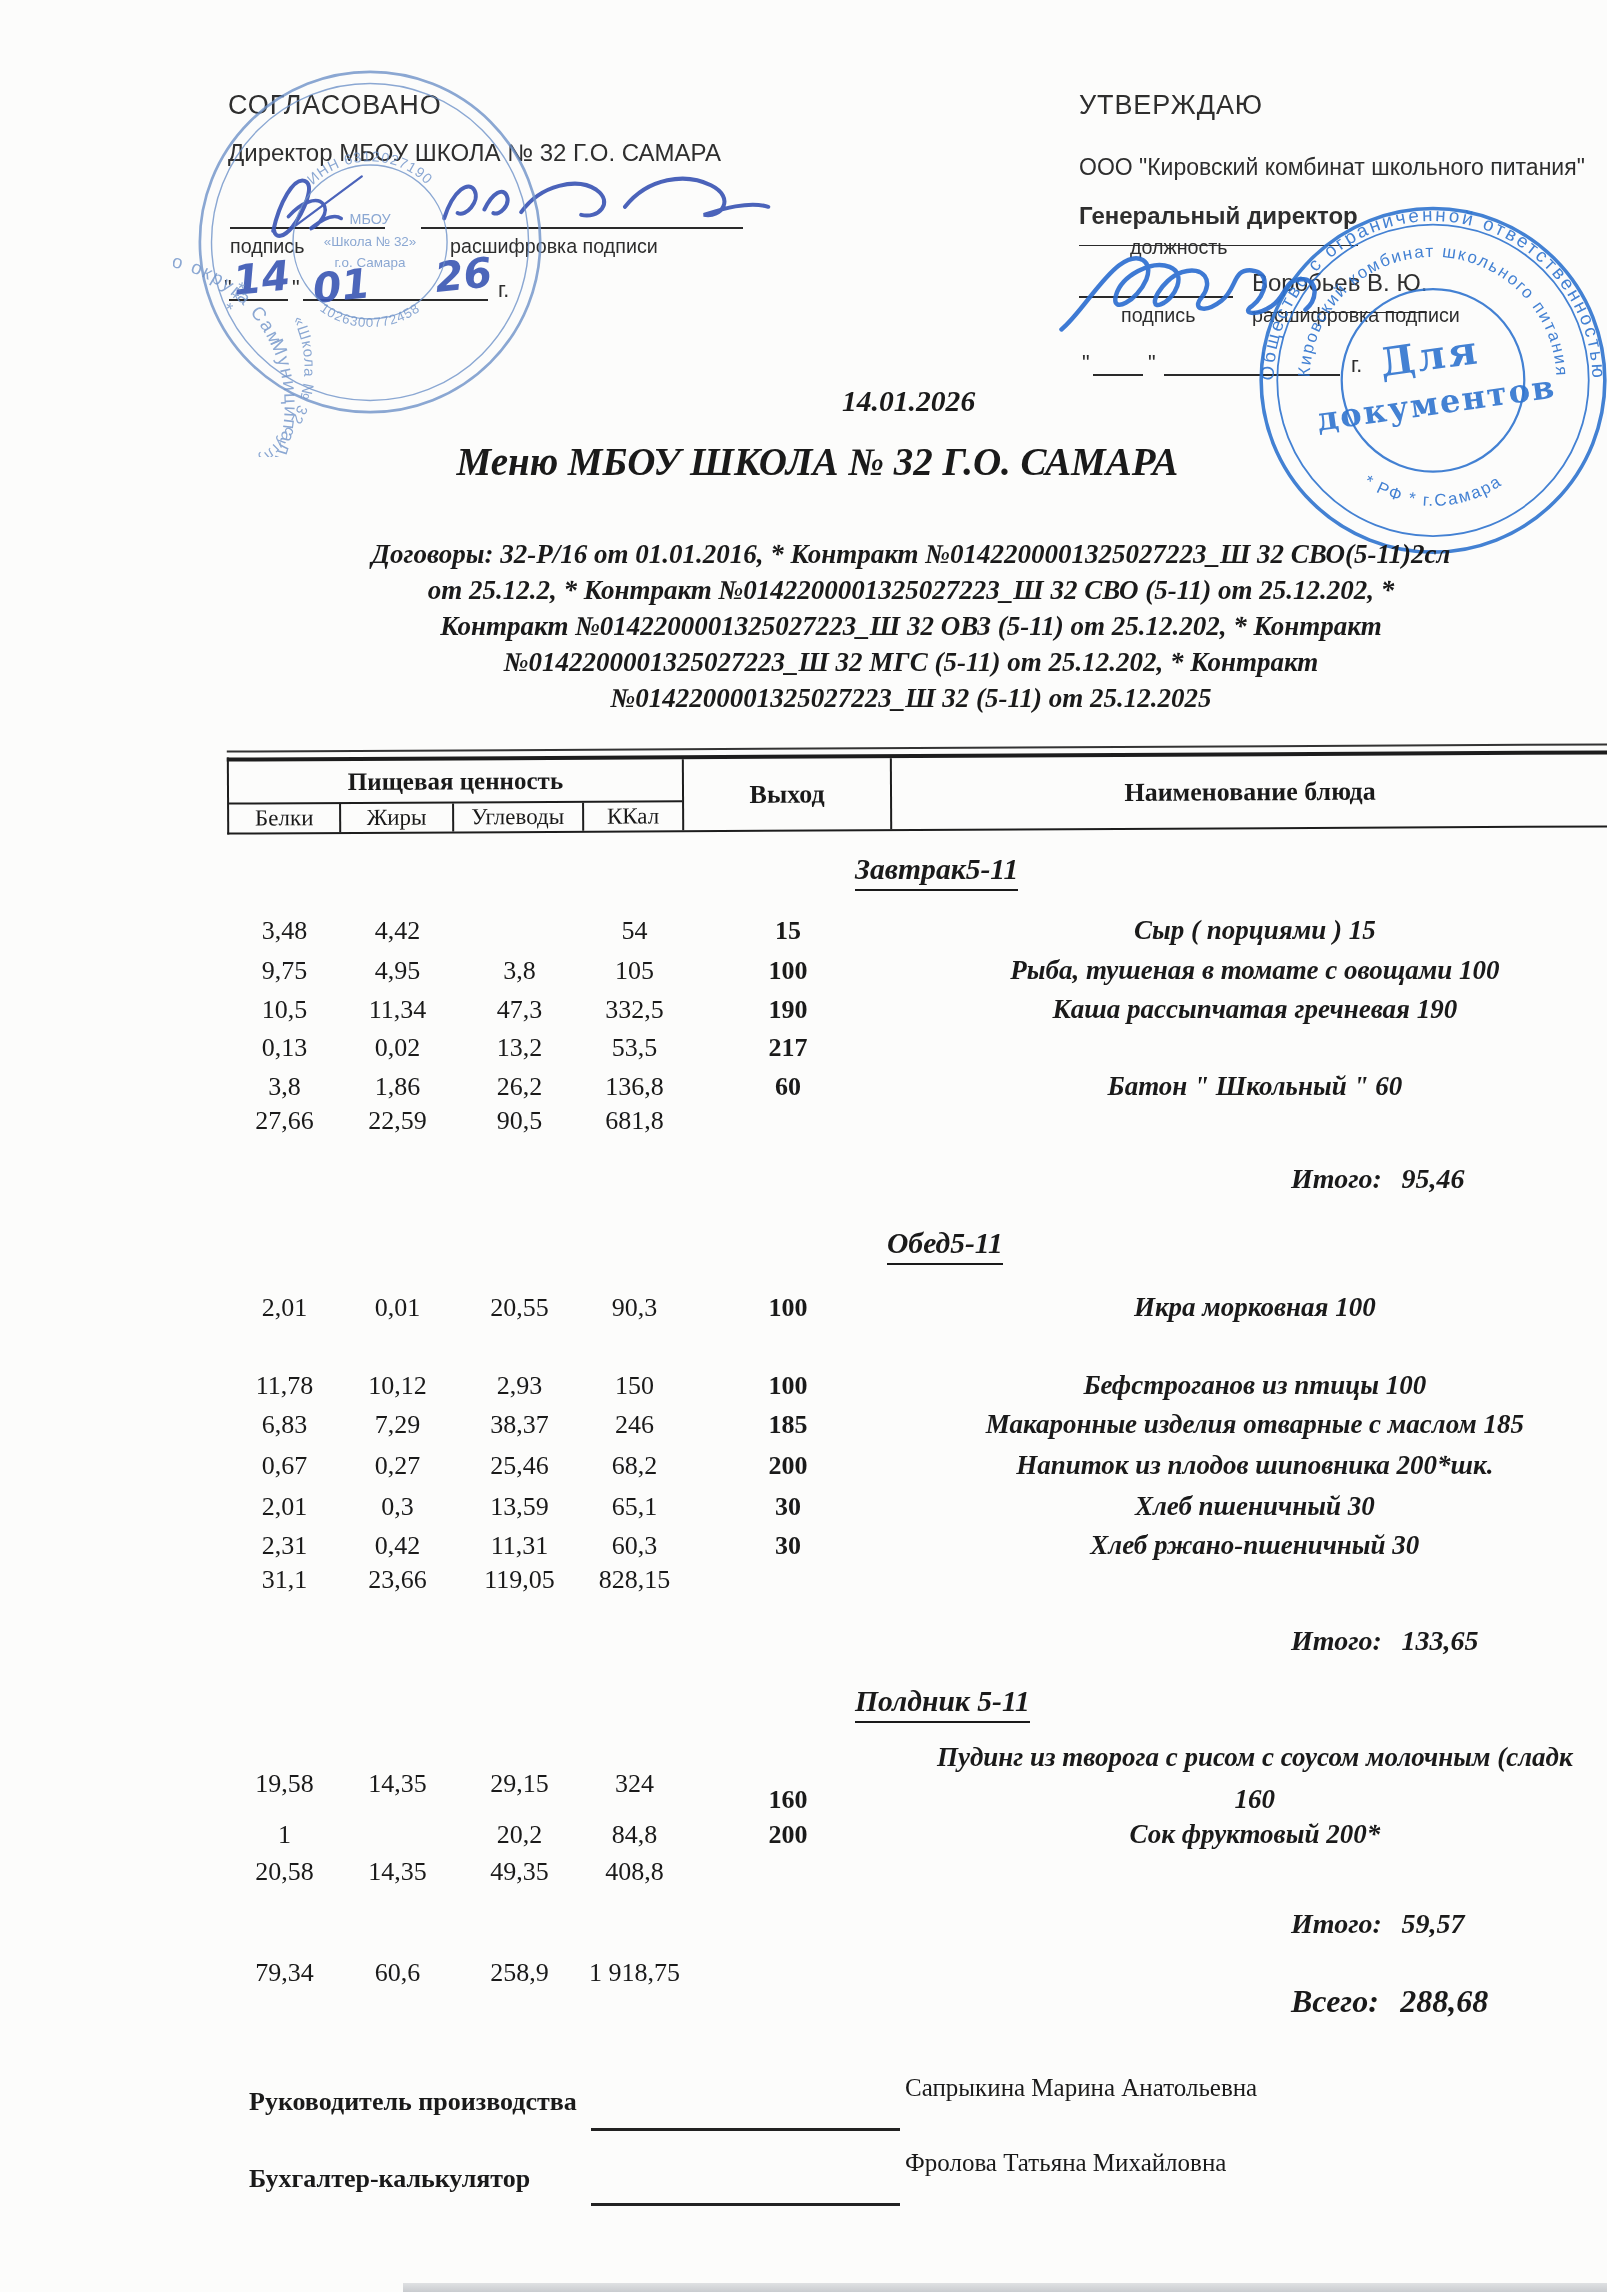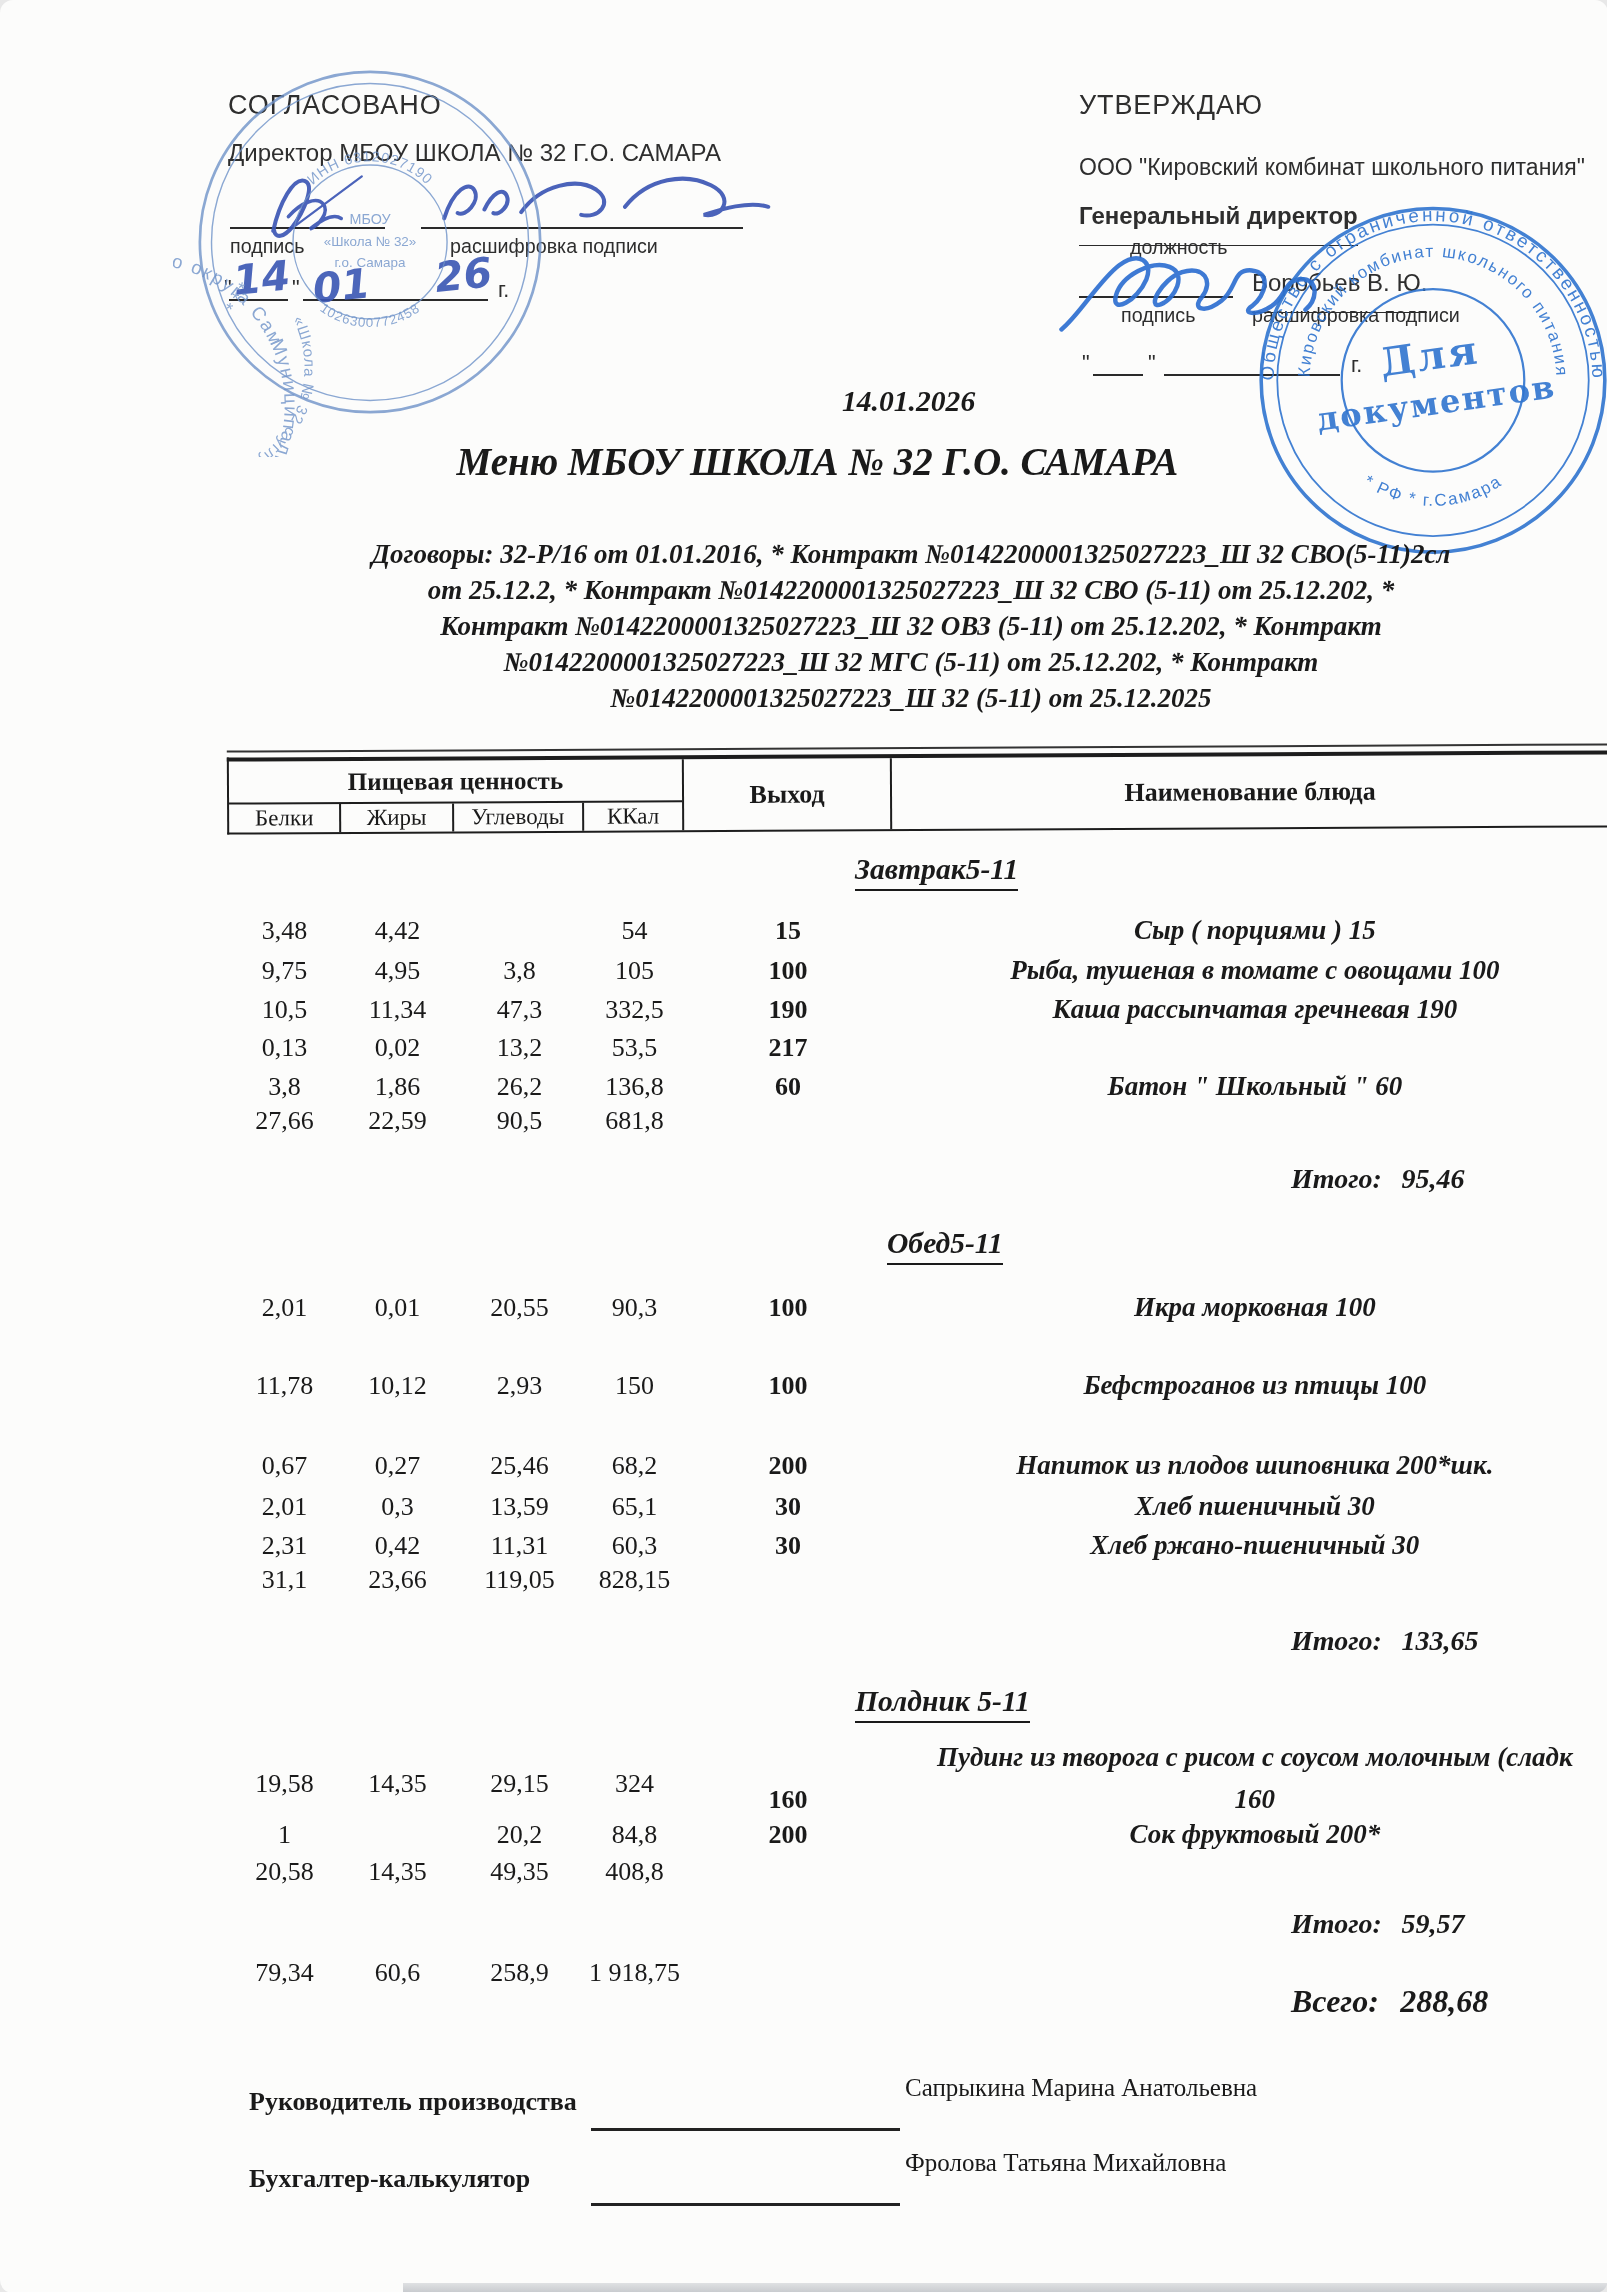--- a/index.html
+++ b/index.html
@@ -1,17 +1,17 @@
 <!DOCTYPE html>
 <html style="font-size:14.3px"><head>
 <meta charset="utf-8">
 <style>
   html,body{margin:0;padding:0;background:#e8e8e8;}
   .page{position:relative;width:1608px;height:2293px;background:#fcfcfb;overflow:hidden;
-        font-family:"Liberation Serif",serif;color:#1a1a1a;border-radius:13px;}
+        font-family:"Liberation Serif",serif;color:#1a1a1a;}
   .abs{position:absolute;}
   .sans{font-family:"Liberation Sans",sans-serif;color:#2e2e2e;}
   .ul2{border-bottom:1.8px solid #2a2a2a;padding-bottom:15px;}
   .hline{position:absolute;height:1.8px;background:#2a2a2a;}
   .hline3{position:absolute;height:2.7px;background:#222;}
   .hand{position:absolute;font:italic 700 41px "DejaVu Sans",sans-serif;color:#3a56b4;transform:rotate(-6deg);opacity:.9;}
   .quote{position:absolute;font:21.5px "Liberation Sans",sans-serif;color:#2e2e2e;}
   
   .ht-wrap{position:absolute;left:227px;top:747px;width:1381px;transform:rotate(-0.3deg);}
   .ht-topline{height:1.8px;background:#333;width:1381px;margin-bottom:5.4px;}
@@ -237,20 +237,28 @@
     <span class="dish">Икра морковная   100</span>
   </div>
   <div class="trow" style="top:1370px">
     <span class="n">11,78</span>
     <span class="n">10,12</span>
     <span class="n">2,93</span>
     <span class="n">150</span>
     <span class="out">100</span>
     <span class="dish">Бефстроганов из птицы 100</span>
   </div>
+  <div class="trow" style="top:1409px">
+    <span class="n">6,83</span>
+    <span class="n">7,29</span>
+    <span class="n">38,37</span>
+    <span class="n">246</span>
+    <span class="out">185</span>
+    <span class="dish">Макаронные изделия отварные с маслом  185</span>
+  </div>
   <div class="trow" style="top:1450px">
     <span class="n">0,67</span>
     <span class="n">0,27</span>
     <span class="n">25,46</span>
     <span class="n">68,2</span>
     <span class="out">200</span>
     <span class="dish">Напиток из плодов шиповника  200*шк.</span>
   </div>
   <div class="trow" style="top:1491px">
     <span class="n">2,01</span>

